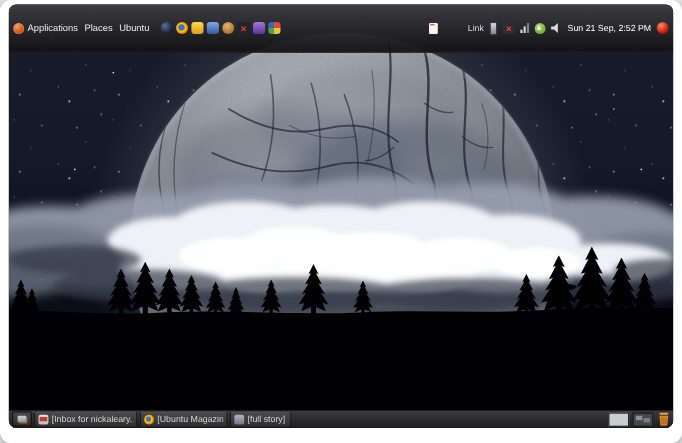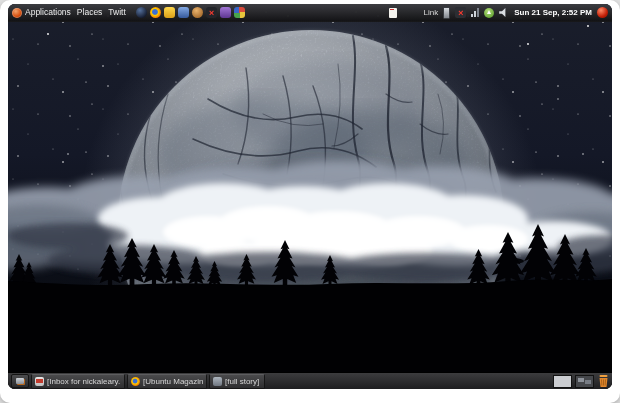--- a/index.html
+++ b/index.html
@@ -1,21 +1,21 @@
 <!DOCTYPE html>
 <html><head>
 <meta charset="utf-8">
 <style>
   html,body{margin:0;padding:0;background:#e2e2e2;}
   .shot{position:relative;width:620px;height:403px;font-family:"Liberation Sans",sans-serif;}
   .frame{position:absolute;inset:0;background:#ffffff;border-radius:10px;box-shadow:0 2px 6px rgba(0,0,0,.25);}
   .desktop{position:absolute;left:8px;top:4px;width:604px;height:385px;border-radius:7px;overflow:hidden;background:#0a0d14;}
   .wall{position:absolute;inset:0;}
   
-  .panel{position:absolute;top:0;left:0;right:0;height:17px;z-index:5;display:flex;align-items:center;gap:6px;padding:0 4px;background:linear-gradient(rgba(62,62,66,.95),rgba(18,18,20,.95));border-bottom:1px solid rgba(0,0,0,.6);}
+  .panel{position:absolute;top:0;left:0;right:0;height:17px;z-index:5;display:flex;align-items:center;gap:6px;padding:13px 4px;background:linear-gradient(rgba(62,62,66,.95),rgba(18,18,20,.95));border-bottom:1px solid rgba(0,0,0,.6);}
   .menu{color:#ececec;font-size:8.5px;line-height:17px;cursor:default;display:flex;align-items:center;gap:3px;}
   .u-logo{width:10px;height:10px;border-radius:50%;background:radial-gradient(circle at 38% 32%,#f2a36c,#d85010 55%,#8c2f05);box-shadow:inset 0 0 0 1px rgba(255,255,255,.25);}
   .lset{display:flex;align-items:center;gap:3px;margin-left:4px;}
   .lic{width:11px;height:11px;border-radius:3px;display:inline-flex;align-items:center;justify-content:center;font-size:9px;font-weight:bold;}
   .ic-globe{border-radius:50%;background:radial-gradient(circle at 35% 30%,#55719c,#141b2e 75%);}
   .ic-fx{border-radius:50%;background:radial-gradient(circle at 45% 45%,#3b6fd4 0 28%,#ffcb00 40%,#e66000 78%);}
   .ic-yellow{background:linear-gradient(#ffd84d,#dba018);}
   .ic-blue{background:linear-gradient(#83a9e4,#35599c);}
   .ic-tan{border-radius:50%;background:radial-gradient(circle at 40% 32%,#eab36d,#8f5519);}
   .ic-redx{background:#23252a;color:#ff3b30;}
@@ -26,21 +26,21 @@
   .t-note{width:8px;height:10px;background:#f4f3ee;border-radius:1px;position:relative;}
   .t-note::after{content:'';position:absolute;left:1px;top:1px;width:4px;height:1px;background:#c33;}
   .t-batt{width:5px;height:10px;border-radius:1px;background:linear-gradient(#d8dce0,#82878e);border:1px solid #3a3d42;}
   .t-netx{width:11px;height:11px;background:#2c2e33;border-radius:2px;color:#ff3b30;font-size:9px;font-weight:bold;display:inline-flex;align-items:center;justify-content:center;}
   .t-sig{display:flex;align-items:flex-end;gap:1px;height:9px;}
   .t-sig i{display:block;width:2px;background:#ced3d9;}
   .t-sig i:nth-child(1){height:3px}.t-sig i:nth-child(2){height:6px}.t-sig i:nth-child(3){height:9px;background:#7d838c}
   .t-up{width:10px;height:10px;border-radius:50%;background:radial-gradient(circle at 40% 33%,#b2dd78,#4f9423);position:relative;}
   .t-up::after{content:'';position:absolute;left:2.5px;top:2px;border-left:2.5px solid transparent;border-right:2.5px solid transparent;border-bottom:4px solid #fff;}
   .t-vol{width:10px;height:9px;background:#d9dde2;clip-path:polygon(0 35%,28% 35%,62% 0,62% 100%,28% 65%,0 65%);}
-  .t-clock{color:#ffffff;font-size:8px;white-space:nowrap;font-weight:bold;}
+  .t-clock{color:#ffffff;font-size:8px;white-space:nowrap;}
   .t-pow{width:11px;height:11px;border-radius:50%;background:radial-gradient(circle at 36% 30%,#ff8a66,#c21f07 60%,#6e1000);}
   
   .taskbar{position:absolute;bottom:0;left:0;right:0;height:16px;z-index:5;display:flex;align-items:center;gap:2px;padding:0 3px;background:linear-gradient(#3c3c3e,#1e1e20);border-top:1px solid #000;}
   .sdesk{width:16px;height:12px;border-radius:2px;background:linear-gradient(#4c4c4e,#2a2a2c);border:1px solid #141414;display:flex;align-items:center;justify-content:center;}
   .sdesk i{display:block;width:8px;height:6px;background:linear-gradient(#cfd3d8,#8b9097);border-radius:1px;box-shadow:1px 1px 0 #b5651d;}
   .wbtn{height:13px;display:flex;align-items:center;gap:3px;padding:0 3px;border-radius:2px;background:linear-gradient(#4a4a4c,#2e2e30);border:1px solid #161616;border-top-color:#5d5d5f;overflow:hidden;}
   .wbtn .t{color:#d6d6d6;font-size:8px;white-space:nowrap;overflow:hidden;}
   .wic{flex:0 0 auto;width:9px;height:9px;border-radius:2px;}
   .wic-mail{background:linear-gradient(#e6e6e6,#bdbdbd);position:relative;}
   .wic-mail::after{content:'';position:absolute;left:1px;top:2px;width:7px;height:4px;background:#c23b2e;}
@@ -238,21 +238,21 @@
 
     <div class="panel">
       <span class="menu">
         <i class="u-logo"></i>
         <span>Applications</span>
       </span>
       <span class="menu">
         <span>Places</span>
       </span>
       <span class="menu">
-        <span>Twitt</span>
+        <span>Ubuntu</span>
       </span>
       <span class="lset">
         <i class="lic ic-globe"></i>
         <i class="lic ic-fx"></i>
         <i class="lic ic-yellow"></i>
         <i class="lic ic-blue"></i>
         <i class="lic ic-tan"></i>
         <i class="lic ic-redx">×</i>
         <i class="lic ic-purple"></i>
         <i class="lic ic-mosaic"></i>

